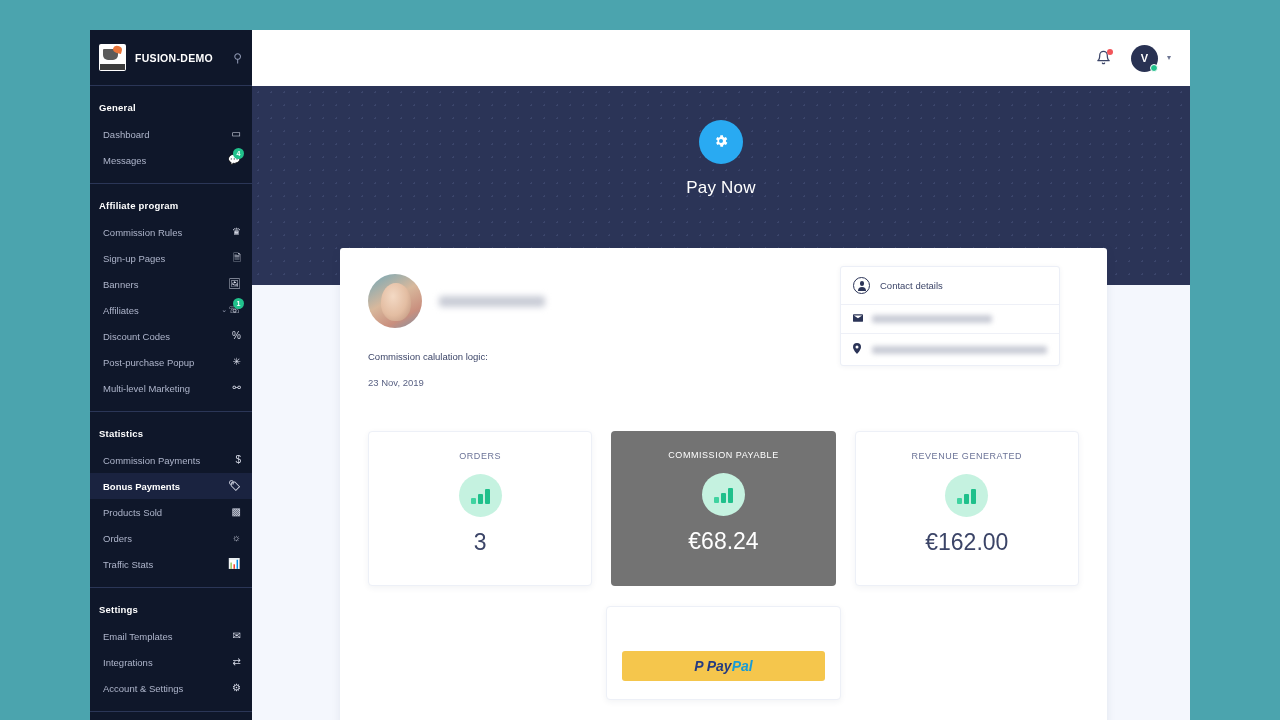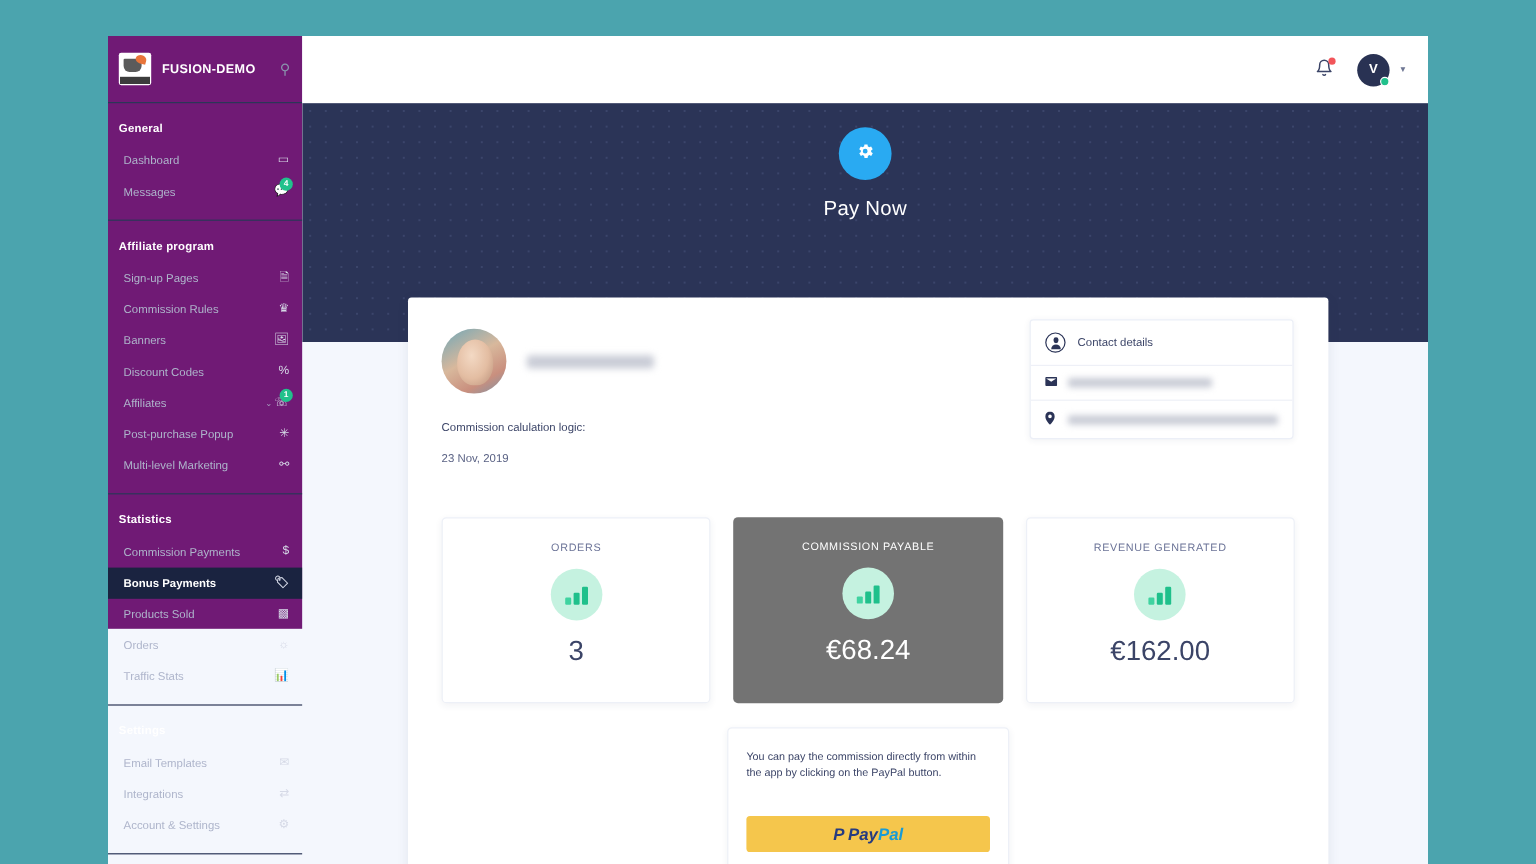--- a/index.html
+++ b/index.html
@@ -14,22 +14,22 @@
     position: absolute;
     left: 90px; top: 30px;
     width: 1100px; height: 690px;
     background: #f4f7fd;
     overflow: hidden;
   }
 
   
   .sidebar {
     position: absolute; left: 0; top: 0;
-    width: 162px; height: 494px;
-    background: #701a75;
+    width: 162px; height: 690px;
+    background: #0f172a;
     color: #c3c8da;
   }
   .brand {
     height: 56px;
     display: flex; align-items: center;
     padding: 0 10px 0 9px;
     border-bottom: 1px solid #2b3657;
   }
   .brand-logo {
     width: 27px; height: 27px;
@@ -150,21 +150,21 @@
     margin-left: 9px; font-size: 8px; color: #6e7693; line-height: 1;
   }
 
   .hero {
     height: 199px;
     background-color: #2b3457;
     background-image: radial-gradient(#3b456b 1px, transparent 1px);
     background-size: 13px 13px;
     display: flex; flex-direction: column;
     align-items: center;
-    padding-top: 20px;
+    padding-top: 34px;
   }
   .paynow-circle {
     width: 44px; height: 44px; border-radius: 50%;
     background: #29aaf2;
     display: flex; align-items: center; justify-content: center;
     cursor: pointer;
   }
   .gear-glyph { color: #fff; font-size: 16px; line-height: 1; }
   .paynow-label {
     margin-top: 14px;
@@ -208,21 +208,21 @@
     background: #c9ccd6;
     filter: blur(3px);
   }
   .meta-block { margin-top: 22px; font-size: 9.5px; color: #47507a; line-height: 1.55; }
   .meta-block .label { color: #3c4568; }
   .meta-block .value { color: #5a6284; }
   .meta-gap { height: 11px; }
 
   .contact-box {
     position: absolute;
-    left: 518px; top: 18px;
+    left: 500px; top: 18px;
     width: 220px;
     background: #ffffff;
     border: 1px solid #eceff7;
     border-radius: 3px;
     box-shadow: 0 1px 5px rgba(40,50,90,0.06);
   }
   .contact-head {
     display: flex; align-items: center;
     padding: 10px 12px 10px 12px;
   }
@@ -355,40 +355,40 @@
           </div>
           <div class="nav-item">
             <span class="nav-label">Messages</span>
             <span class="nav-icon">💬</span>
             <span class="nav-badge">4</span>
           </div>
         </div>
         <div class="nav-group">
           <div class="nav-section-title">Affiliate program</div>
           <div class="nav-item">
+            <span class="nav-label">Commission Rules</span>
+            <span class="nav-icon">♛</span>
+          </div>
+          <div class="nav-item">
             <span class="nav-label">Sign-up Pages</span>
             <span class="nav-icon">🗎</span>
           </div>
           <div class="nav-item">
-            <span class="nav-label">Commission Rules</span>
-            <span class="nav-icon">♛</span>
-          </div>
-          <div class="nav-item">
             <span class="nav-label">Banners</span>
             <span class="nav-icon">🖼</span>
-          </div>
-          <div class="nav-item">
-            <span class="nav-label">Discount Codes</span>
-            <span class="nav-icon">%</span>
           </div>
           <div class="nav-item">
             <span class="nav-label">Affiliates</span>
             <span class="nav-caret">⌄</span>
             <span class="nav-icon">☏</span>
             <span class="nav-badge">1</span>
+          </div>
+          <div class="nav-item">
+            <span class="nav-label">Discount Codes</span>
+            <span class="nav-icon">%</span>
           </div>
           <div class="nav-item">
             <span class="nav-label">Post-purchase Popup</span>
             <span class="nav-icon">✳</span>
           </div>
           <div class="nav-item">
             <span class="nav-label">Multi-level Marketing</span>
             <span class="nav-icon">⚯</span>
           </div>
         </div>
@@ -528,21 +528,20 @@
             <div class="stat-icon-circle">
               <span class="bar b1"></span>
               <span class="bar b2"></span>
               <span class="bar b3"></span>
             </div>
             <div class="stat-value">€162.00</div>
           </div>
         </div>
 
       <div class="paypal-card">
-        <div class="paypal-text">You can pay the commission directly from within the app by clicking on the PayPal button.</div>
         <div class="paypal-button">
           <span class="pp-mark">P</span>
           <span class="pp-pay">Pay</span>
             <span class="pp-pal">Pal</span>
         </div>
       </div>
 
     </div>
   </div>
 </div>

